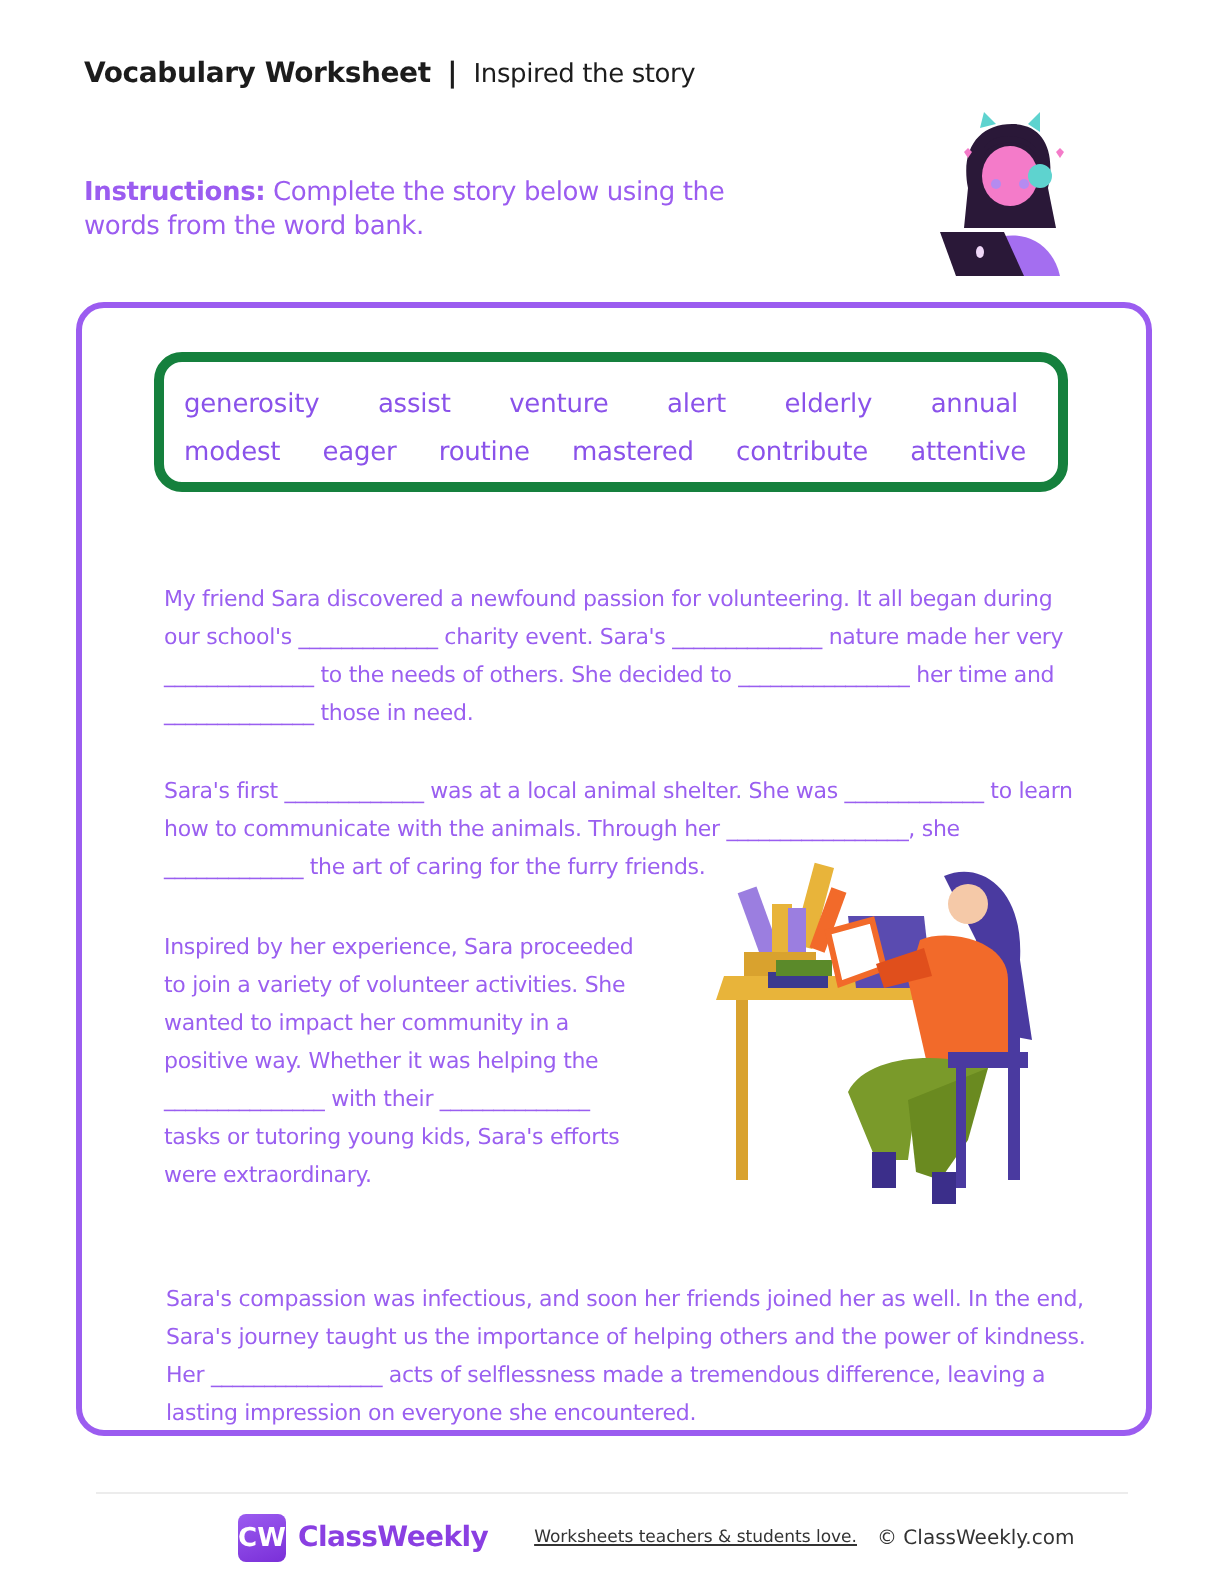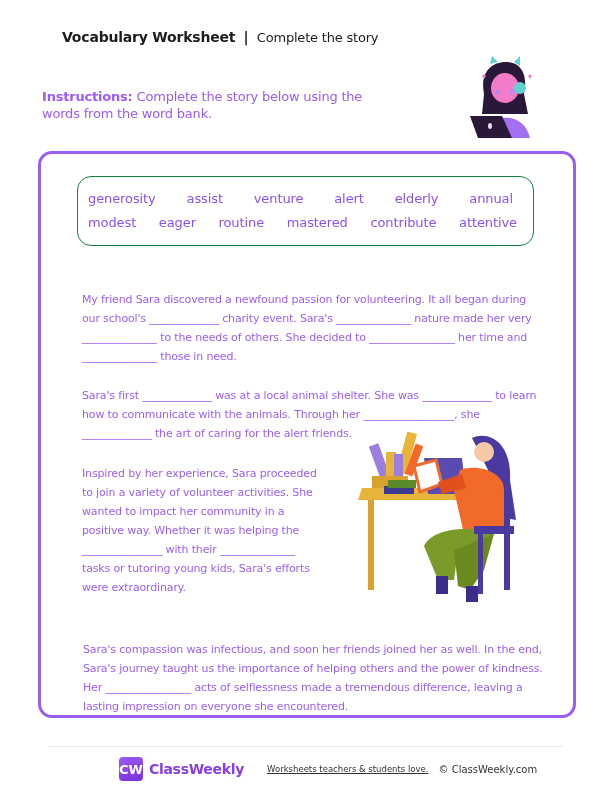--- a/index.html
+++ b/index.html
@@ -1,31 +1,31 @@
 <!DOCTYPE html>
 <html><head>
   <meta charset="utf-8">
   <style>
     * { box-sizing: border-box; margin: 0; padding: 0; }
     html, body { width: 612px; height: 792px; background: #ffffff; overflow: hidden; }
     body { position: relative; font-family: "DejaVu Sans", "Liberation Sans", sans-serif; color: #222; }
 
     .header { position: absolute; left: 42px; top: 29px; font-size: 14px; white-space: nowrap; letter-spacing: -0.2px; }
-    .header .title { font-weight: bold; color: #1c1c1c; margin-left: 20px; }
+    .header .title { font-weight: bold; color: #1c1c1c; }
     .header .sep { font-weight: bold; color: #1c1c1c; margin: 0 4px; }
     .header .subtitle { color: #1c1c1c; font-size: 13px; }
 
     .instructions { position: absolute; left: 42px; top: 88px; width: 330px; font-size: 13px; line-height: 17px; color: #9b5cf0; letter-spacing: -0.2px; }
     .instructions .label { font-weight: bold; }
 
     .girl-laptop { position: absolute; left: 462px; top: 54px; width: 86px; height: 86px; }
 
     .frame { position: absolute; left: 38px; top: 151px; width: 538px; height: 567px; border: 3px solid #9b5cf0; border-radius: 14px; }
 
-    .word-bank { position: absolute; left: 77px; top: 176px; width: 457px; height: 70px; border: 1px solid #15803d; border-radius: 14px; }
+    .word-bank { position: absolute; left: 77px; top: 176px; width: 457px; height: 70px; border: 5px solid #15803d; border-radius: 14px; }
     .word-row { position: absolute; left: 10px; right: 16px; display: flex; justify-content: space-between; font-size: 13px; color: #8a52ea; letter-spacing: -0.1px; }
     .word-row.r1 { top: 14px; padding-right: 4px; }
     .word-row.r2 { top: 38px; gap: 16px; }
 
     .para { position: absolute; font-size: 11px; line-height: 19px; color: #9a5ff0; letter-spacing: -0.15px; margin-top: 20px; }
     .p1 { left: 82px; top: 270px; width: 460px; }
     .p2 { left: 82px; top: 366px; width: 460px; }
     .p3 { left: 82px; top: 444px; width: 240px; line-height: 19px; }
     .p4 { left: 83px; top: 620px; width: 470px; }
 
@@ -37,21 +37,21 @@
     .brand { margin-left: 6px; font-size: 14px; font-weight: bold; color: #8a3fe2; letter-spacing: -0.3px; }
     .tagline { margin-left: 23px; font-size: 8.5px; color: #333; text-decoration: underline; }
     .copyright { margin-left: 10px; font-size: 10px; color: #333; }
   </style>
 </head>
 <body>
 
 <div class="header">
   <span class="title">Vocabulary Worksheet</span>
   <span class="sep">|</span>
-  <span class="subtitle">Complete the story</span>
+  <span class="subtitle">Inspired the story</span>
 </div>
 
 <div class="instructions">
   <span class="label">Instructions:</span><span> Complete the story below using the words from the word bank.</span>
 </div>
 
 <svg class="girl-laptop" viewBox="0 0 86 86">
   <path d="M22 40 C18 20, 28 8, 44 8 C60 8, 66 22, 62 40 L66 60 L20 60 Z" fill="#2a1838"></path>
   <path d="M28 10 L30 2 L36 8 Z" fill="#5ed3cf"></path>
   <path d="M52 8 L58 2 L58 12 Z" fill="#5ed3cf"></path>
@@ -83,21 +83,21 @@
     <span>modest</span>
     <span>eager</span>
     <span>routine</span>
     <span>mastered</span>
     <span>contribute</span>
     <span>attentive</span>
   </div>
 </div>
 
 <p class="para p1">My friend Sara discovered a newfound passion for volunteering. It all began during our school's _____________ charity event. Sara's ______________ nature made her very ______________ to the needs of others. She decided to ________________ her time and ______________ those in need.</p>
-<p class="para p2">Sara's first _____________ was at a local animal shelter. She was _____________ to learn how to communicate with the animals. Through her _________________, she _____________ the art of caring for the alert friends.</p>
+<p class="para p2">Sara's first _____________ was at a local animal shelter. She was _____________ to learn how to communicate with the animals. Through her _________________, she _____________ the art of caring for the furry friends.</p>
 <p class="para p3">Inspired by her experience, Sara proceeded to join a variety of volunteer activities. She wanted to impact her community in a positive way. Whether it was helping the _______________ with their ______________ tasks or tutoring young kids, Sara's efforts were extraordinary.</p>
 
 <svg class="study-girl" viewBox="0 0 172 175">
   <rect x="20" y="14" width="10" height="34" fill="#9b7ee0" transform="rotate(-20 25 30)"></rect>
   <rect x="32" y="22" width="10" height="28" fill="#e8b43a"></rect>
   <rect x="48" y="2" width="10" height="42" fill="#e8b43a" transform="rotate(15 53 22)"></rect>
   <rect x="40" y="24" width="9" height="26" fill="#9b7ee0"></rect>
   <rect x="56" y="14" width="8" height="32" fill="#f26a2a" transform="rotate(20 60 30)"></rect>
   <rect x="18" y="46" width="36" height="18" fill="#d9a22e"></rect>
   <path d="M8 58 L150 58 L150 70 L4 70 Z" fill="#e8b43a"></path>

